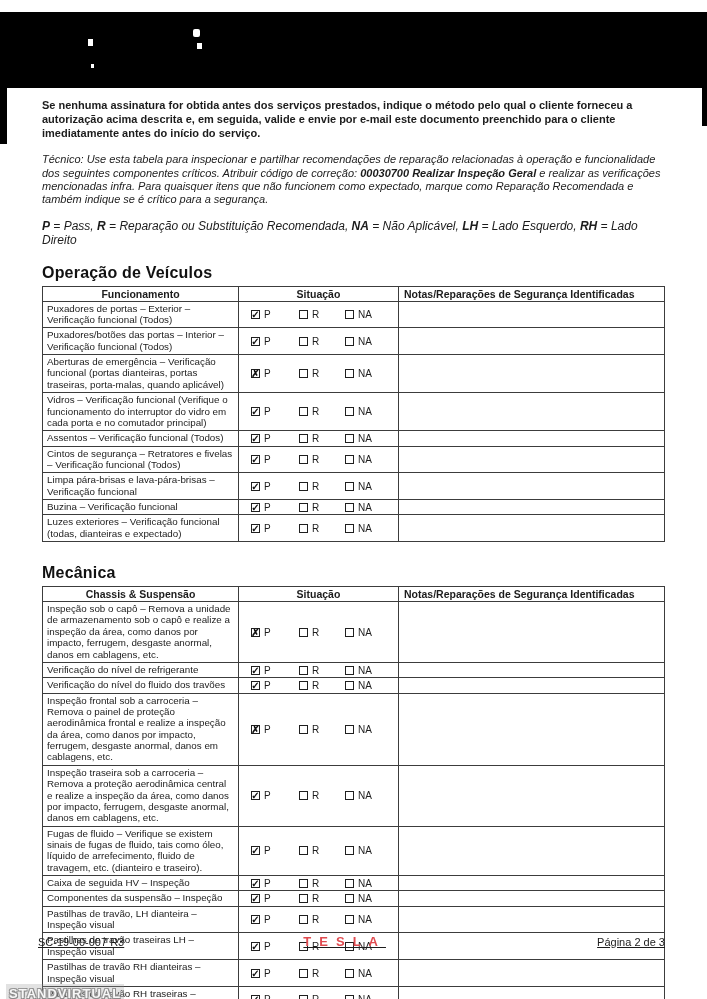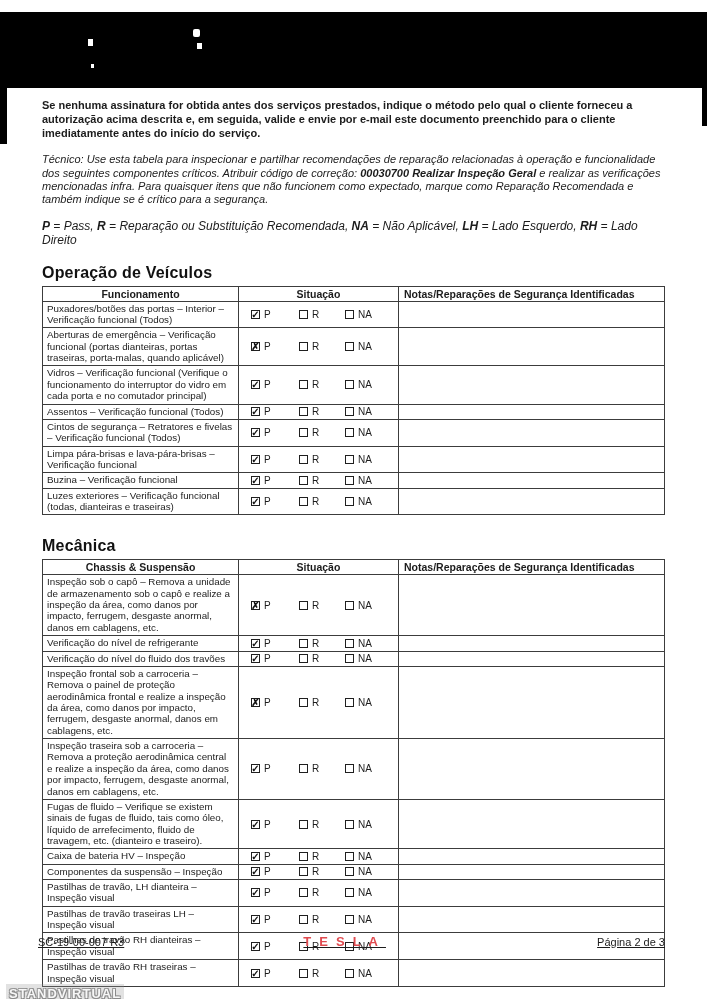--- a/index.html
+++ b/index.html
@@ -83,20 +83,40 @@
         </colgroup>
       <thead>
         <tr>
           <th>Funcionamento</th>
           <th>Situação</th>
           <th class="notes-h">Notas/Reparações de Segurança Identificadas</th>
         </tr>
       </thead>
       <tbody>
           <tr>
+            <td class="label">Puxadores de portas – Exterior – Verificação funcional (Todos)</td>
+            <td class="status">
+              <span class="status-wrap">
+                <span class="status-item i-p">
+                  <span class="checkbox checked">✓</span>
+                  <span class="cb-label">P</span>
+                </span>
+                <span class="status-item i-r">
+                  <span class="checkbox"></span>
+                  <span class="cb-label">R</span>
+                </span>
+                <span class="status-item i-na">
+                  <span class="checkbox"></span>
+                  <span class="cb-label">NA</span>
+                </span>
+              </span>
+            </td>
+            <td class="notes"></td>
+          </tr>
+          <tr>
             <td class="label">Puxadores/botões das portas – Interior – Verificação funcional (Todos)</td>
             <td class="status">
               <span class="status-wrap">
                 <span class="status-item i-p">
                   <span class="checkbox checked">✓</span>
                   <span class="cb-label">P</span>
                 </span>
                 <span class="status-item i-r">
                   <span class="checkbox"></span>
                   <span class="cb-label">R</span>
@@ -223,21 +243,21 @@
                 </span>
                 <span class="status-item i-na">
                   <span class="checkbox"></span>
                   <span class="cb-label">NA</span>
                 </span>
               </span>
             </td>
             <td class="notes"></td>
           </tr>
           <tr>
-            <td class="label">Luzes exteriores – Verificação funcional (todas, dianteiras e traseiras)</td>
+            <td class="label">Luzes exteriores – Verificação funcional (todas, dianteiras e expectado)</td>
             <td class="status">
               <span class="status-wrap">
                 <span class="status-item i-p">
                   <span class="checkbox checked">✓</span>
                   <span class="cb-label">P</span>
                 </span>
                 <span class="status-item i-r">
                   <span class="checkbox"></span>
                   <span class="cb-label">R</span>
                 </span>
@@ -382,21 +402,21 @@
                 </span>
                 <span class="status-item i-na">
                   <span class="checkbox"></span>
                   <span class="cb-label">NA</span>
                 </span>
               </span>
             </td>
             <td class="notes"></td>
           </tr>
           <tr>
-            <td class="label">Caixa de bateria HV – Inspeção</td>
+            <td class="label">Caixa de seguida HV – Inspeção</td>
             <td class="status">
               <span class="status-wrap">
                 <span class="status-item i-p">
                   <span class="checkbox checked">✓</span>
                   <span class="cb-label">P</span>
                 </span>
                 <span class="status-item i-r">
                   <span class="checkbox"></span>
                   <span class="cb-label">R</span>
                 </span>

